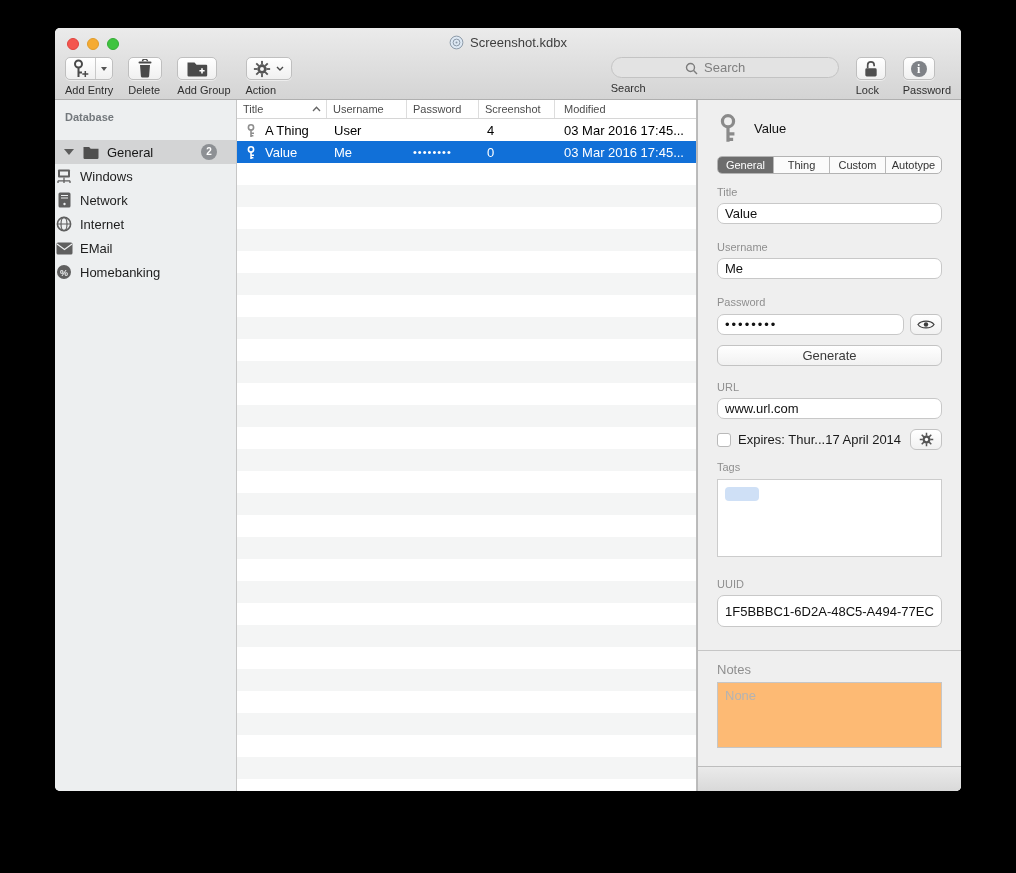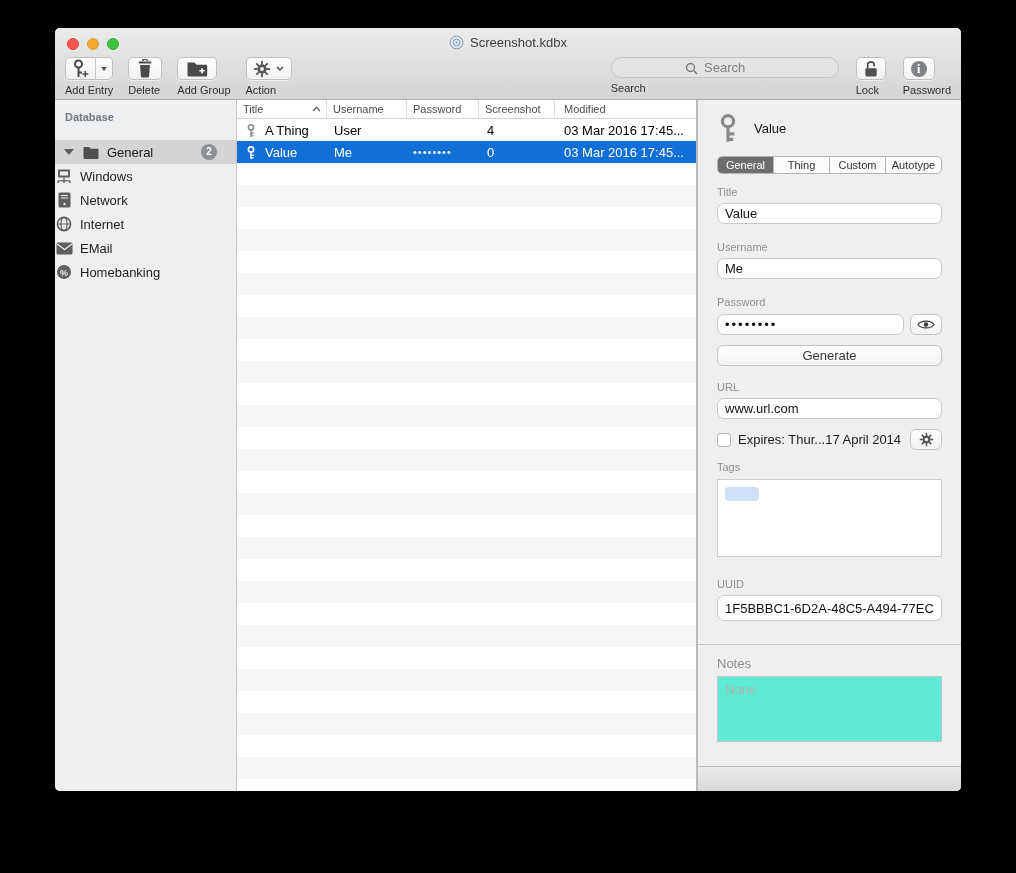--- a/index.html
+++ b/index.html
@@ -80,24 +80,24 @@
   .tinput { margin-top:5px; width:100%; height:21px; border:1px solid #c8c8c8; border-radius:7px; background:#fff; font-size:13px; color:#111; padding:0 7px; outline:none; font-family:"Liberation Sans", sans-serif; }
   .pwrow { display:flex; margin-top:6px; align-items:center; }
   .pwrow .tinput { margin-top:0; flex:1; letter-spacing:2px; }
   .sq-btn { width:32px; height:21px; margin-left:6px; flex:none; background:linear-gradient(#fff,#f1f1f1); border:1px solid #c3c3c3; border-radius:6px; display:flex; align-items:center; justify-content:center; }
   .gen-btn { margin-top:10px; width:100%; height:21px; background:linear-gradient(#fff,#f1f1f1); border:1px solid #c3c3c3; border-radius:6px; font-size:13px; color:#3a3a3a; font-family:"Liberation Sans", sans-serif; }
   .exp-row { display:flex; align-items:center; margin-top:10px; }
   .checkbox { width:14px; height:14px; background:#fff; border:1px solid #b9b9b9; border-radius:3px; flex:none; }
   .exp-label { margin-left:7px; font-size:13px; color:#1a1a1a; flex:1; white-space:nowrap; overflow:hidden; }
   .tags-box { margin-top:6px; height:78px; background:#fff; border:1px solid #cccccc; padding:7px; }
   .tag-pill { width:34px; height:14px; background:#cfe0f6; border-radius:4px; }
-  .uuid-input { margin-top:5px; height:26px; }
+  .uuid-input { margin-top:5px; height:32px; }
   .insp-divider { margin:23px -19px 0 -19px; border-top:1px solid #c6c6c6; }
   .notes-label { margin-top:11px; font-size:13px; color:#8f8f8f; }
-  .notes-box { margin-top:5px; width:100%; height:66px; background:#5eead4; border:1px solid #c6c6c6; font-size:13px; color:#222; padding:5px 7px; resize:none; outline:none; font-family:"Liberation Sans", sans-serif; }
+  .notes-box { margin-top:5px; width:100%; height:66px; background:#fdba74; border:1px solid #c6c6c6; font-size:13px; color:#222; padding:5px 7px; resize:none; outline:none; font-family:"Liberation Sans", sans-serif; }
   .notes-box::placeholder { color:#b3b3b3; }
   .insp-footer { position:absolute; bottom:0; left:0; right:0; height:25px; border-top:1px solid #bdbdbd; background:linear-gradient(#eaeaea,#d9d9d9); }
 </style>
 </head>
 <body>
 
 <div class="window">
 
   <div class="chrome">
     <div class="traffic">

